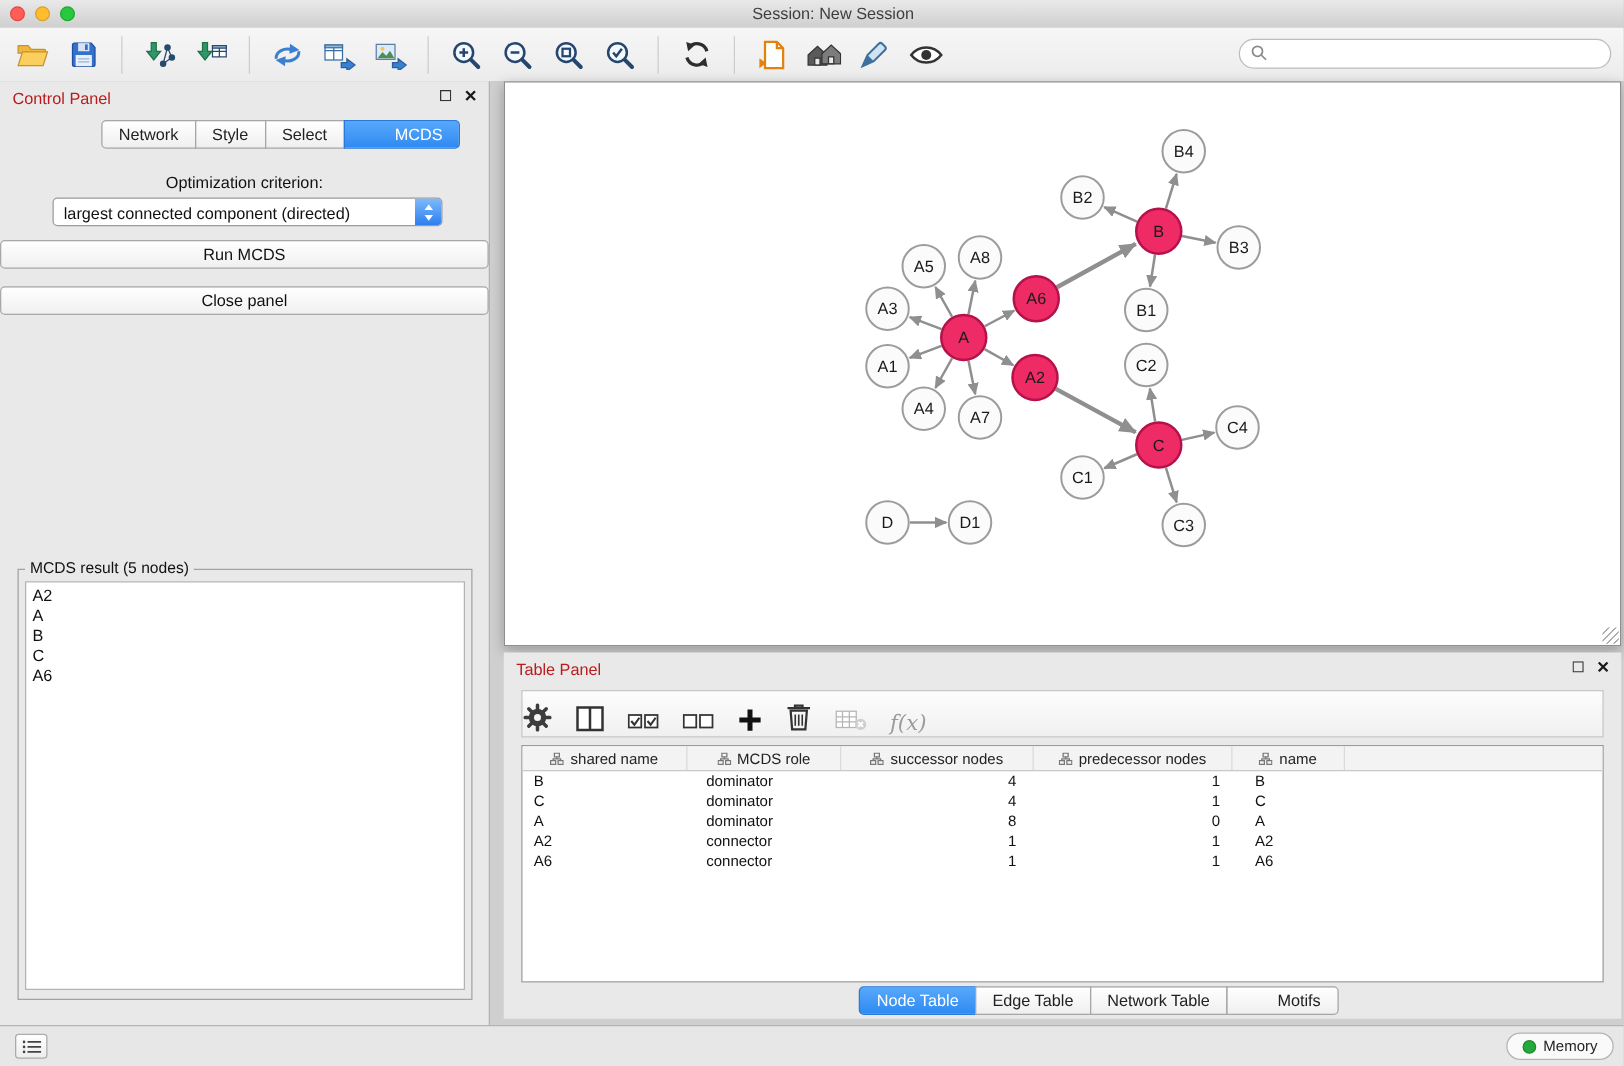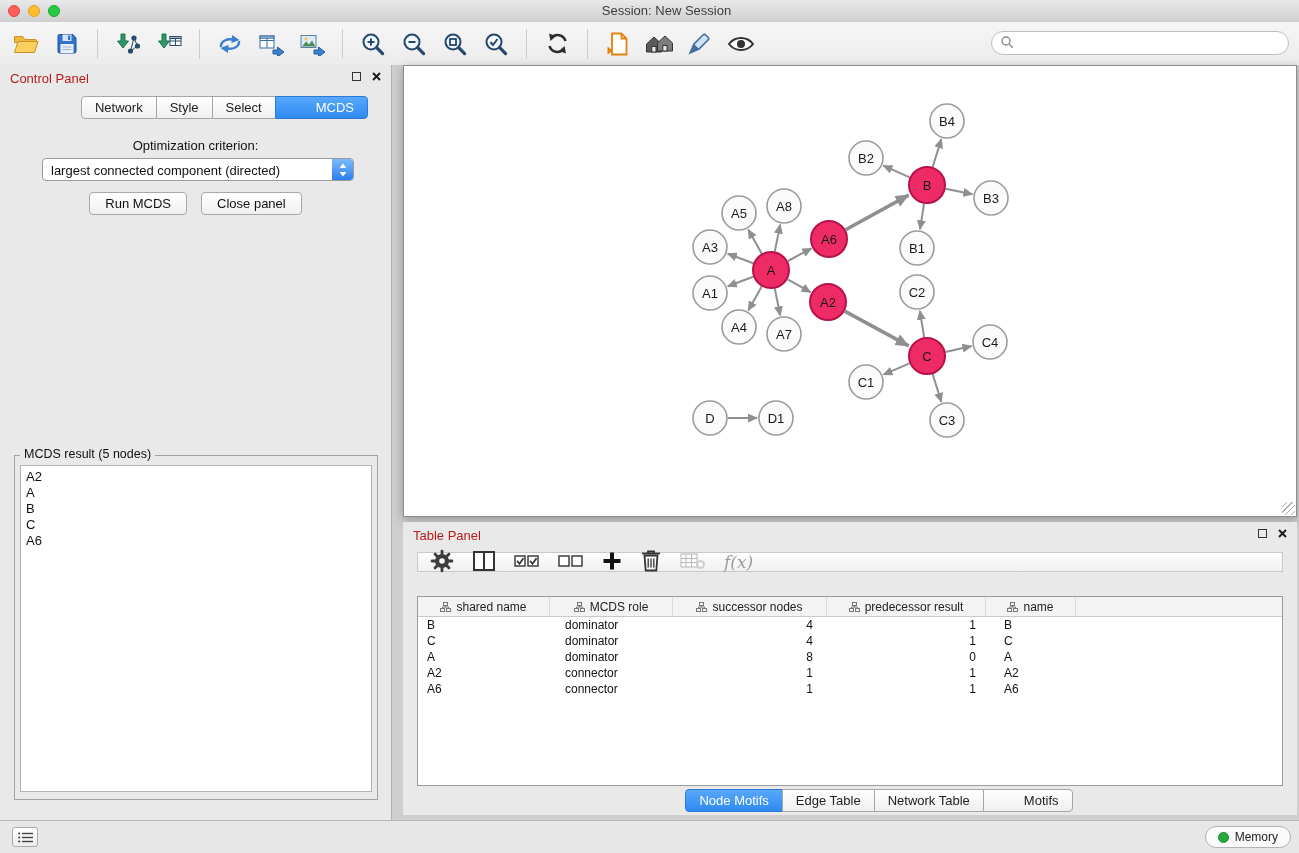--- a/index.html
+++ b/index.html
@@ -53,21 +53,21 @@
 
   .opt-label { position:absolute; top:73px; left:0; width:100%; text-align:center; font-size:13px; color:#111; }
 
   .dropdown { position:absolute; left:42px; top:93px; width:312px; height:23px; box-sizing:border-box;
     background:#fff; border:1px solid #9b9b9b; border-radius:4px; }
   .dropdown .value { position:absolute; left:8px; top:4px; font-size:13px; color:#111; white-space:nowrap; }
   .dropdown .stepper { position:absolute; right:0; top:0; bottom:0; width:21px;
     background:linear-gradient(#7cbafb,#2c7ef0); border-radius:0 3px 3px 0;
     display:flex; align-items:center; justify-content:center; }
 
-  .btn-row { position:absolute; top:127px; left:0; width:100%; display:flex; justify-content:center; gap:14px; }
+  .btn-row { position:absolute; top:127px; left:0; width:100%; display:flex; justify-content:center; gap:14px;flex-direction:column; }
   .btn { background:linear-gradient(#ffffff,#f0f0f0); border:1px solid #a8a8a8; border-radius:4px;
     height:23px; padding:0 15px; font-size:13px; color:#111; font-family:"Liberation Sans",sans-serif; }
 
   .result-fieldset { position:absolute; left:14px; top:390px; width:362px; height:343px;
     border:1px solid #a3a3a3; background:#e9e9e9; }
   .fieldset-title { position:absolute; top:-9px; left:5px; background:#e9e9e9; padding:0 4px; font-size:12.5px; color:#111; }
   .result-list { position:absolute; left:5px; right:5px; top:9px; bottom:7px;
     background:#fff; border:1px solid #b3b3b3; padding:3px 5px; font-size:13px; overflow:auto; }
   .result-item { line-height:16px; color:#111; }
 
@@ -77,23 +77,23 @@
     box-shadow:0 3px 10px rgba(0,0,0,0.28); }
   .net-titlebar { position:absolute; left:0; top:0; width:100%; height:22px;
     background:linear-gradient(#e9e9e9,#cfcfcf); border-bottom:1px solid #a5a5a5; }
   .net-content { position:absolute; left:0; top:22px; right:0; bottom:0; background:#fff; overflow:hidden; }
   .graph { display:block; font-family:"Liberation Sans",sans-serif; }
   .grip { position:absolute; right:1px; bottom:1px; width:13px; height:13px;
     background:repeating-linear-gradient(135deg, transparent 0 3px, #adadad 3px 4px); }
 
   
   .table-panel { position:absolute; left:403px; top:457px; width:894px; height:293px; background:#e9e9e9; }
-  .tp-toolbar { position:absolute; left:14px; right:14px; top:30px; height:20px; box-sizing:border-box;
+  .tp-toolbar { position:absolute; left:14px; right:14px; top:30px; height:38px; box-sizing:border-box;
     background:linear-gradient(#fdfdfd,#f0f0f0); border:1px solid #c9c9c9;
-    display:flex; align-items:center; gap:18px; padding-left:12px; }
+    display:flex; align-items:flex-end; gap:18px; }
   .tp-tool { display:flex; align-items:center; justify-content:center; }
   .fx { font-family:"DejaVu Serif", serif; font-style:italic; font-size:17px; color:#9b9b9b; }
 
   .table-wrap { position:absolute; left:14px; right:14px; top:74px; height:190px; box-sizing:border-box;
     background:#fff; border:1px solid #9b9b9b; overflow:hidden; }
   .thead { display:flex; height:19px; background:#f3f3f3; border-bottom:1px solid #c9c9c9; }
   .th { display:flex; align-items:center; justify-content:center; gap:5px;
     border-right:1px solid #dadada; box-sizing:border-box; font-size:12px; color:#222; }
   .th.fill { flex:1; border-right:none; }
   .tr { display:flex; height:16px; line-height:16px; }
@@ -599,21 +599,21 @@
             </div>
             <div class="th" style="width: 159px;">
               <svg width="11" height="10" viewBox="0 0 11 10">
                 <g fill="none" stroke="#777">
                   <rect x="3.5" y="0.5" width="4" height="3"></rect>
                   <rect x="0.5" y="6.5" width="4" height="3"></rect>
                   <rect x="6.5" y="6.5" width="4" height="3"></rect>
                   <path d="M5.5 3.5 V5 M2.5 6.5 V5 h6 v1.5"></path>
                 </g>
               </svg>
-              <span>predecessor result</span>
+              <span>predecessor nodes</span>
             </div>
             <div class="th" style="width: 90px;">
               <svg width="11" height="10" viewBox="0 0 11 10">
                 <g fill="none" stroke="#777">
                   <rect x="3.5" y="0.5" width="4" height="3"></rect>
                   <rect x="0.5" y="6.5" width="4" height="3"></rect>
                   <rect x="6.5" y="6.5" width="4" height="3"></rect>
                   <path d="M5.5 3.5 V5 M2.5 6.5 V5 h6 v1.5"></path>
                 </g>
               </svg>
@@ -653,21 +653,21 @@
             <div class="tr">
               <div class="td c0" style="width: 132px;">A6</div>
               <div class="td c1" style="width: 123px;">connector</div>
               <div class="td c2" style="width: 154px;">1</div>
               <div class="td c3" style="width: 159px;">1</div>
               <div class="td c4" style="width: 90px;">A6</div>
             </div>
           </div>
       </div>
       <div class="seg-tabs table-tabs">
-          <div class="seg-tab active">Node Motifs</div>
+          <div class="seg-tab active">Node Table</div>
           <div class="seg-tab">Edge Table</div>
           <div class="seg-tab">Network Table</div>
           <div class="seg-tab">Motifs</div>
         </div>
     </div>
 
   </div>
 
   <div class="statusbar">
     <div class="menu-btn">

